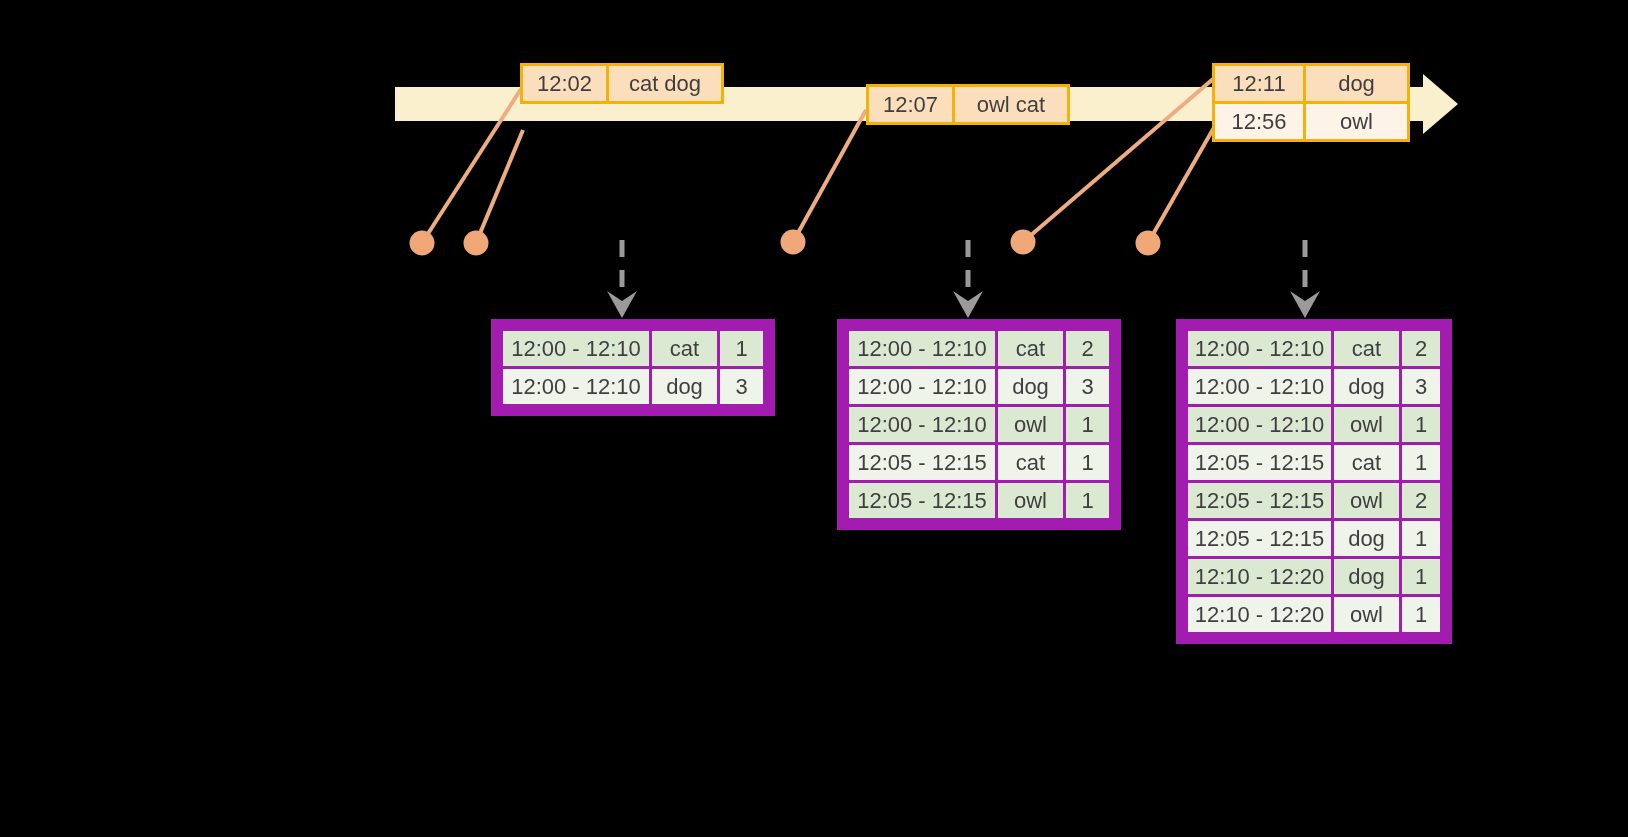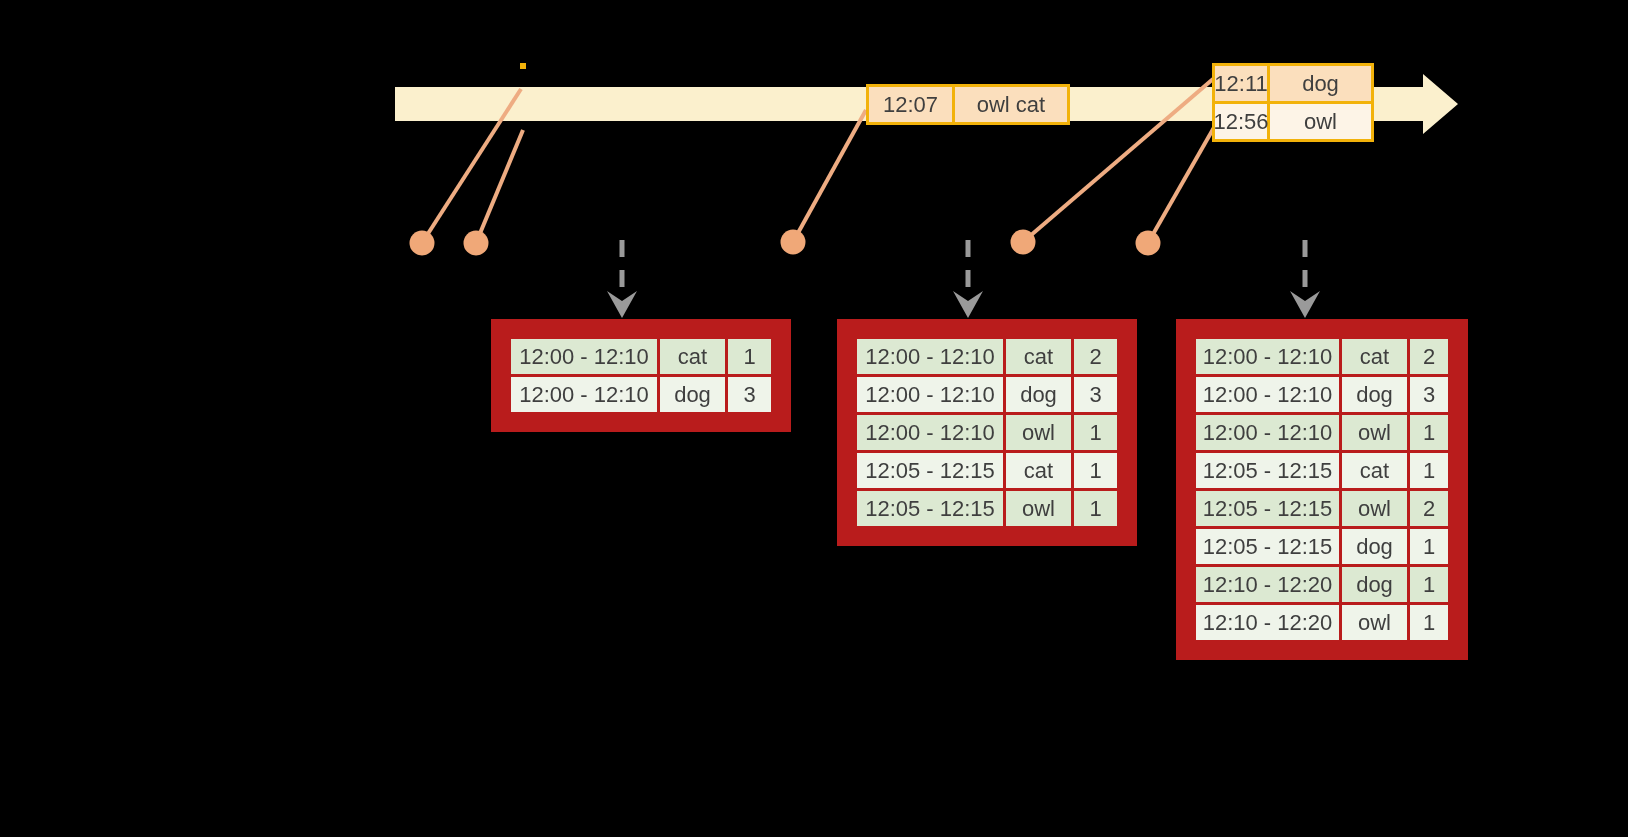--- a/index.html
+++ b/index.html
@@ -19,26 +19,26 @@
 
   
   .event-table { background:#F2B20A; padding:3px; }
   .event-table .trow:nth-child(odd)  .tcell { background:#FBDFBD; }
   .event-table .trow:nth-child(even) .tcell { background:#FDF4E7; }
   .et1 { left:520px; top:63px; }
   .et2 { left:866px; top:84px; }
   .et3 { left:1212px; top:63px; }
   .et1 .tcell:nth-child(1), .et2 .tcell:nth-child(1) { width:83px; }
   .et1 .tcell:nth-child(2), .et2 .tcell:nth-child(2) { width:112px; }
-  .et3 .tcell:nth-child(1) { width:52px; }
+  .et3 .tcell:nth-child(1) { width:88px; }
   .et3 .tcell:nth-child(2) { width:101px; }
   .et2 .trow .tcell { background:#FCF0DE; }
 
   
-  .result-table { background:#b91c1c; padding:20px; }
+  .result-table { background:#a21caf; padding:12px; }
   .result-table .trow:nth-child(odd)  .tcell { background:#DCE9D2; }
   .result-table .trow:nth-child(even) .tcell { background:#EFF4EA; }
   .result-table .tcell:nth-child(1) { width:146px; }
   .result-table .tcell:nth-child(2) { width:65px; }
   .result-table .tcell:nth-child(3) { width:43px; }
   .rt1 { left:491px;  top:319px; }
   .rt2 { left:837px;  top:319px; }
   .rt3 { left:1176px; top:319px; }
   .rt3 .tcell:nth-child(1) { width:143px; }
   .rt3 .tcell:nth-child(3) { width:38px; }
@@ -72,20 +72,24 @@
       <line x1="968" y1="240" x2="968" y2="297" stroke="#9A9A9A" stroke-width="5" stroke-dasharray="17 13"></line>
       <polygon points="953,291 968,301 983,291 968,318" fill="#9A9A9A"></polygon>
     </g>
     <g>
       <line x1="1305" y1="240" x2="1305" y2="297" stroke="#9A9A9A" stroke-width="5" stroke-dasharray="17 13"></line>
       <polygon points="1290,291 1305,301 1320,291 1305,318" fill="#9A9A9A"></polygon>
     </g>
   </svg>
 
   <div class="dtable event-table et1">
+      <div class="trow">
+        <div class="tcell">12:02</div>
+        <div class="tcell">cat dog</div>
+      </div>
     </div>
   <div class="dtable event-table et2">
       <div class="trow">
         <div class="tcell">12:07</div>
         <div class="tcell">owl cat</div>
       </div>
     </div>
   <div class="dtable event-table et3">
       <div class="trow">
         <div class="tcell">12:11</div>

